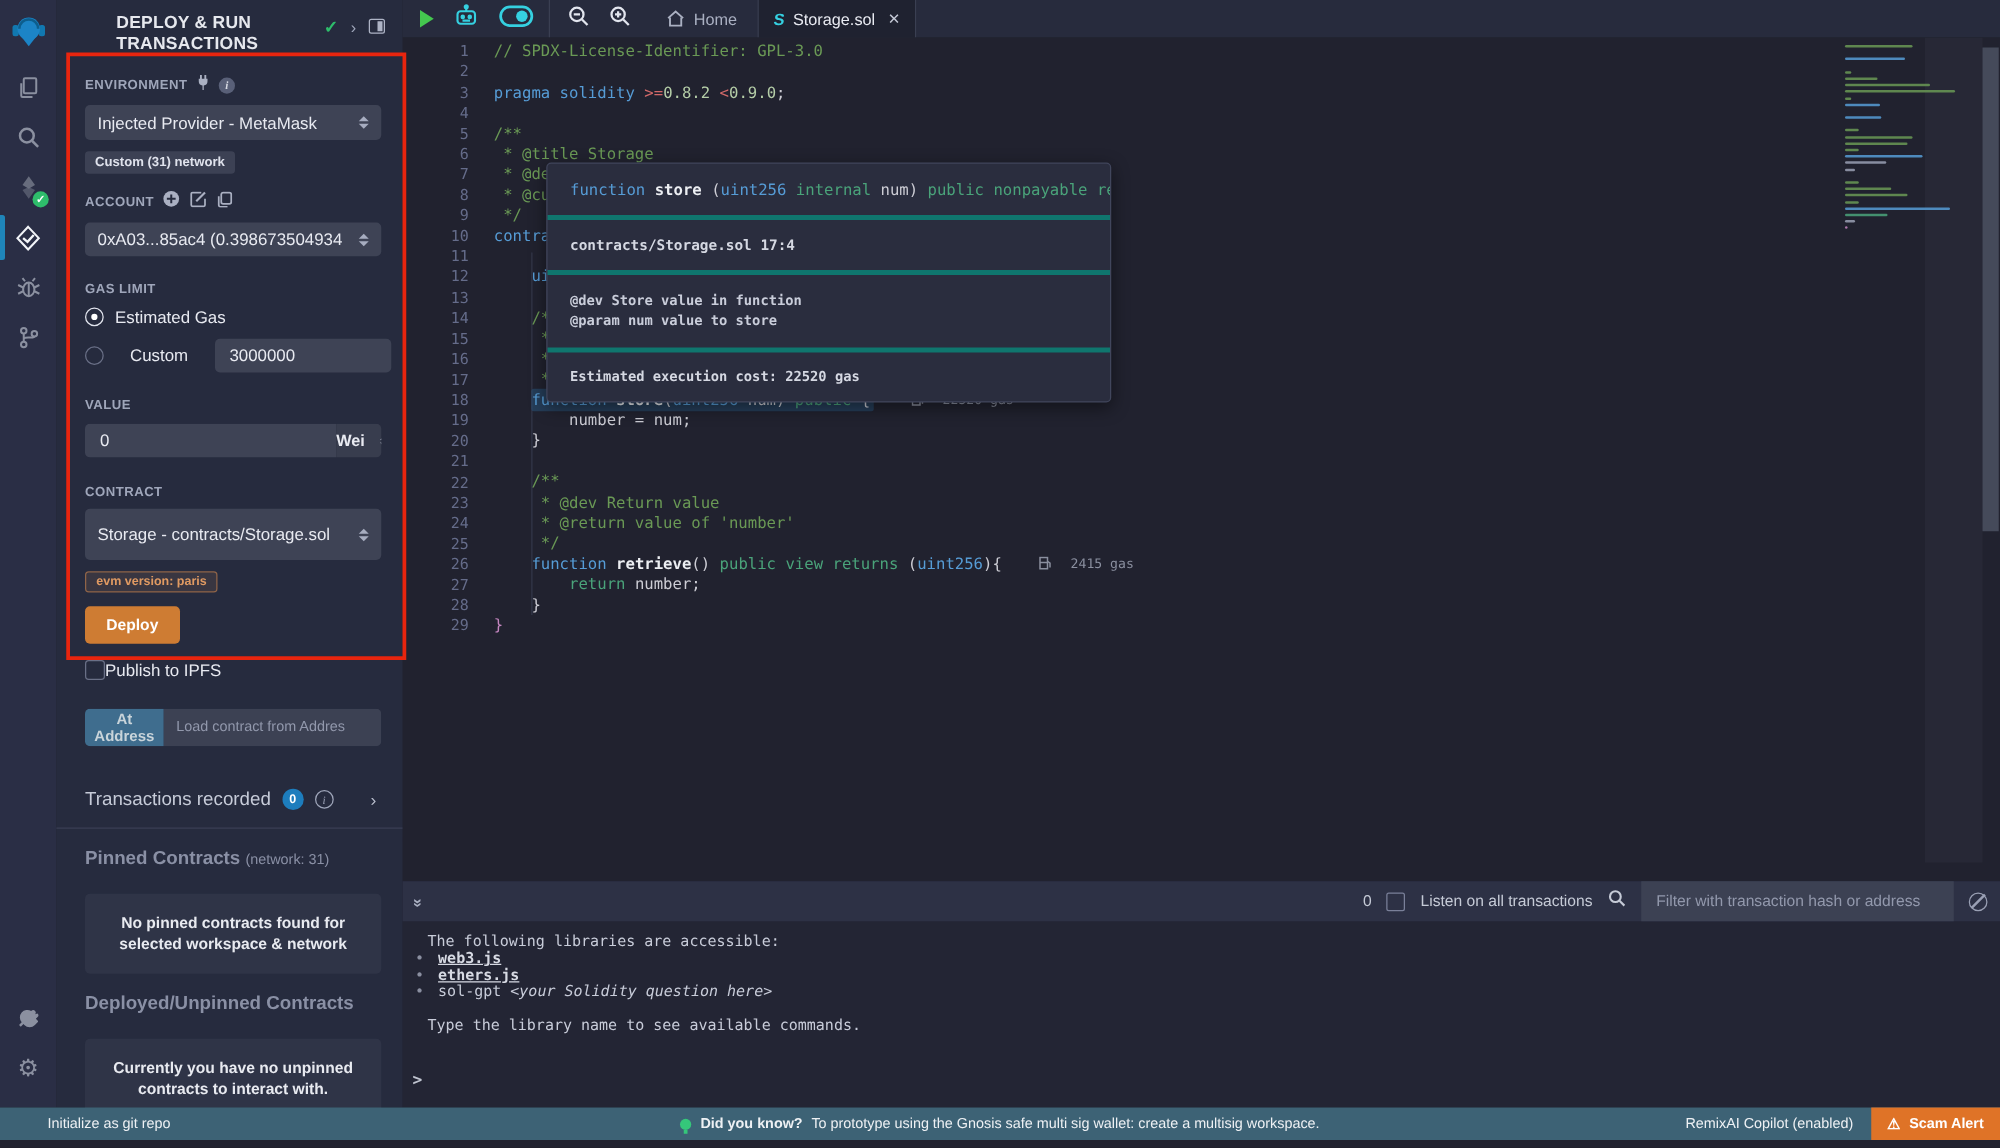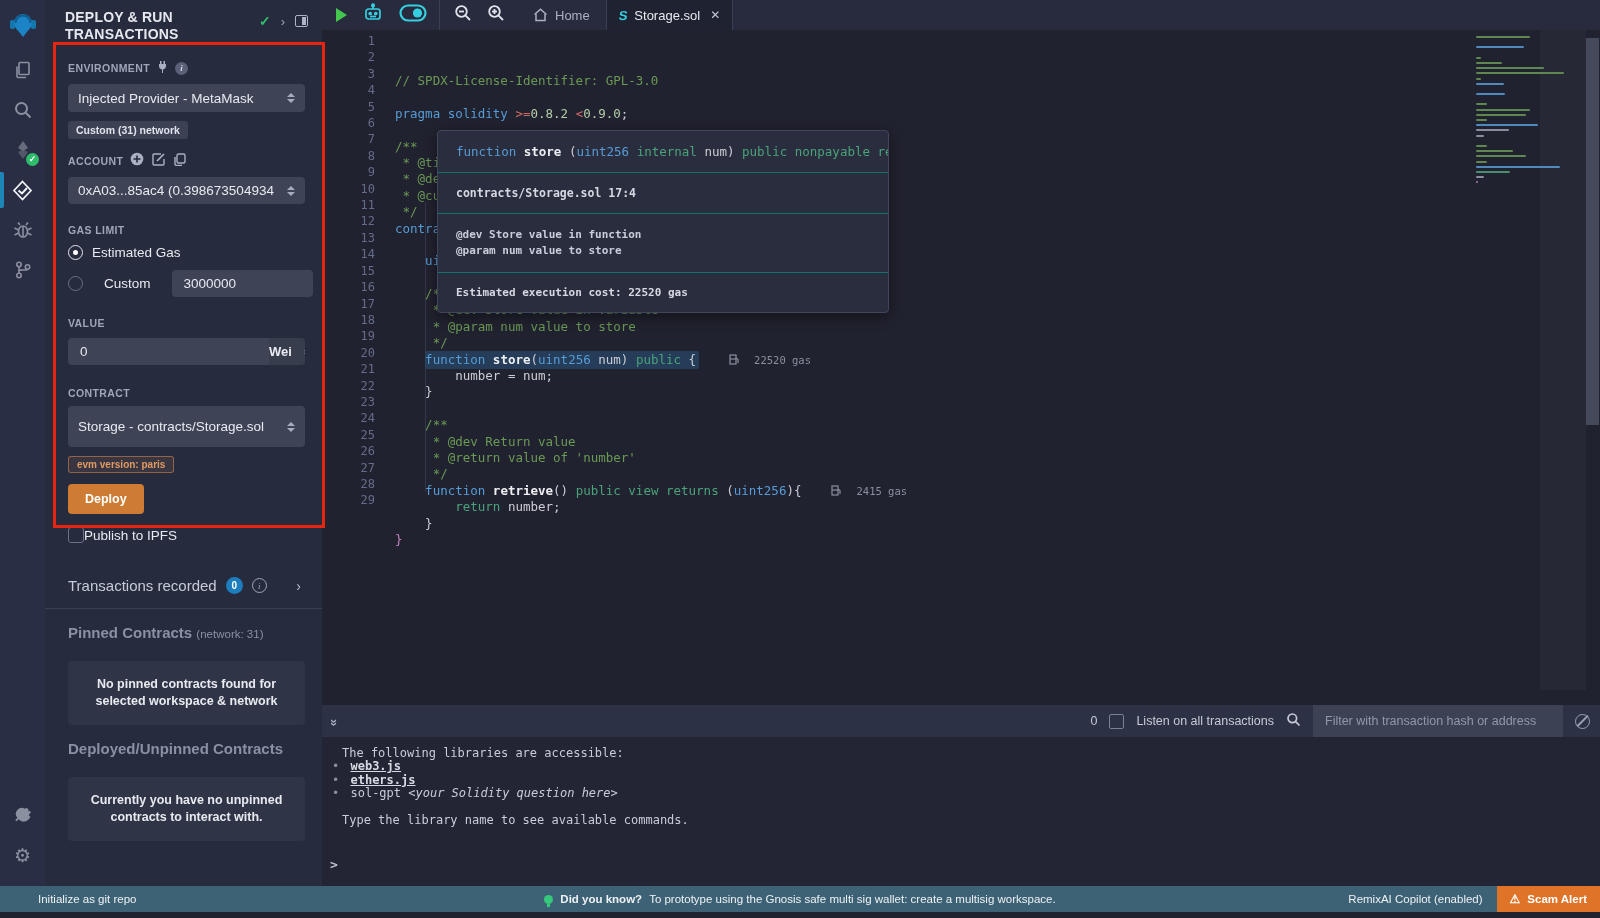--- a/index.html
+++ b/index.html
@@ -12,21 +12,21 @@
   .rail-item svg { display:block; }
   .rail-logo { height:50px; }
   .rail-active-bar { position:absolute; left:0; top:2px; width:4px; height:36px; background:#1f85b9; border-radius:0 2px 2px 0; }
   .rail-gap { height:505px; }
   .badge-check { position:absolute; right:6px; bottom:4px; width:13px; height:13px; border-radius:50%; background:#2ebd6b; color:#fff; font-size:9px; line-height:13px; text-align:center; font-weight:bold; }
   .gear-glyph { font-size:19px; color:#8b90a0; }
 
   
   .panel { position:absolute; left:45px; top:0; width:277px; height:886px; background:#262b3e; z-index:4; color:#dfe2ea; }
   .panel-header { display:flex; align-items:flex-start; padding:9px 14px 0 20px; }
-  .panel-title { font-size:14px; font-weight:bold; line-height:17px; letter-spacing:.2px; color:#e6e8ee; width:150px; }
+  .panel-title { font-size:14px; font-weight:bold; line-height:17px; letter-spacing:.2px; color:#e6e8ee; width:150px;margin-left:28px; }
   .panel-header-icons { margin-left:auto; display:flex; align-items:center; gap:10px; padding-top:4px; }
   .ph-check { color:#2ebd6b; font-size:14px; font-weight:bold; }
   .ph-chev { color:#9fa6ba; font-size:13px; }
   .ph-pin { width:13px; height:12px; border:1.5px solid #aeb4c6; border-radius:2px; position:relative; }
   .ph-pin::after { content:""; position:absolute; right:1px; top:1px; bottom:1px; width:4px; background:#aeb4c6; }
 
   .panel-content { padding:16px 17px 0 23px; }
   .lab-row { display:flex; align-items:center; gap:7px; }
   .lab { font-size:10.5px; font-weight:bold; letter-spacing:.4px; color:#9fa6ba; }
   .lab-ico { color:#aab0c2; }
@@ -87,36 +87,36 @@
   .play-tri { width:0; height:0; border-top:7px solid transparent; border-bottom:7px solid transparent; border-left:11px solid #44c74f; cursor:pointer; }
   .strip-div { width:1px; background:#3a3f52; height:30px; }
   .home-tab { display:flex; align-items:center; gap:7px; padding:0 16px; color:#aab0c2; font-size:13px; cursor:pointer; }
   .file-tab { display:flex; align-items:center; gap:7px; padding:0 12px; background:#1f2230; color:#e8eaf1; font-size:13px; border-left:1px solid #3a3f52; border-right:1px solid #3a3f52; cursor:pointer; }
   .sol-glyph { color:#35d0e0; font-weight:bold; font-size:13px; transform:skewX(-8deg); }
   .tab-close { color:#c4c9d6; font-size:12px; margin-left:3px; }
 
   
   .editor { position:absolute; left:0; top:30px; right:0; height:675px; background:#21222f; overflow:hidden; }
   .gutter { position:absolute; left:0; top:3px; width:53px; text-align:right; font-family:"DejaVu Sans Mono",monospace; font-size:12px; line-height:16.4px; color:#656c8a; cursor:pointer; }
-  .code { position:absolute; left:73px; top:3px; right:130px; font-family:"DejaVu Sans Mono",monospace; font-size:12.5px; line-height:16.4px; white-space:pre; cursor:text;margin-top:40px; }
+  .code { position:absolute; left:73px; top:3px; right:130px; font-family:"DejaVu Sans Mono",monospace; font-size:12.5px; line-height:16.4px; white-space:pre; cursor:text; }
   .code-row { height:16.4px; display:flex; align-items:center; white-space:pre; }
   .sg-cm{color:#6a9955;} .sg-kw{color:#569cd6;} .sg-tp{color:#4aa37a;} .sg-num{color:#b5cea8;}
   .sg-op{color:#d16969;} .sg-pl{color:#ccccd4;} .sg-fn{color:#eceef2;font-weight:bold;} .sg-mg{color:#c586c0;}
   .hl { background:rgba(41,84,122,0.55); border-radius:2px; padding:1px 3px 1px 0; }
   .gas-anno { display:inline-flex; align-items:center; gap:15px; margin-left:30px; color:#8a8f9f; font-size:10.5px; font-family:"DejaVu Sans Mono",monospace; }
   .indent-guide { position:absolute; left:103px; top:172px; width:1px; height:290px; background:#33374a; }
 
   .minimap { position:absolute; top:6px; right:24px; width:100px; }
   .mm-line { height:2px; margin-bottom:3.2px; border-radius:1px; }
   .minimap-slider { position:absolute; top:0; right:14px; width:46px; height:660px; background:rgba(130,140,170,0.06); }
   .vscroll { position:absolute; top:8px; right:1px; width:13px; height:387px; background:#454a5a; cursor:grab; }
 
   
   .tooltip { position:absolute; left:437px; top:130px; width:452px; background:#2a2d3e; border:1px solid #41465c; border-radius:4px; z-index:40; box-shadow:0 4px 14px rgba(0,0,0,0.45); font-family:"DejaVu Sans Mono",monospace; }
-  .tt-sec { padding:13px 18px; border-top:1px solid #0f766e; }
+  .tt-sec { padding:13px 18px; border-top:4px solid #0f766e; }
   .tt-sec:first-child { border-top:none; }
   .tt-sig { font-size:12.5px; white-space:nowrap; overflow:hidden; }
   .tt-path { font-size:11.5px; font-weight:bold; color:#d5d8e2; }
   .tt-doc { font-size:11px; font-weight:bold; color:#c9cdda; line-height:16px; }
   .tt-cost { font-size:11px; font-weight:bold; color:#d5d8e2; }
 
   
   .terminal { position:absolute; left:0; top:705px; right:0; height:181px; background:#232534; }
   .term-bar { height:32px; background:#2d3145; display:flex; align-items:center; padding:0 10px 0 10px; gap:12px; }
   .term-collapse { color:#aab0c2; font-size:13px; font-weight:bold; transform:rotate(90deg); cursor:pointer; letter-spacing:-2px; }
@@ -320,20 +320,24 @@
       </div>
 
       <div>
         <button class="deploy-btn">Deploy</button>
       </div>
       <div class="ipfs-row">
         <span class="checkbox"></span>
         <span>Publish to IPFS</span>
       </div>
 
+      <div class="ataddr-row">
+        <button class="ataddr-btn">At Address</button>
+        <input class="ataddr-input" placeholder="Load contract from Addres" style="">
+      </div>
 
       <div class="tx-row">
         <span class="tx-label">Transactions recorded</span>
         <span class="tx-count">0</span>
         <span class="tx-info">i</span>
         <span class="tx-chev">›</span>
       </div>
       <div class="panel-divider"></div>
 
       <div class="sec-title">

